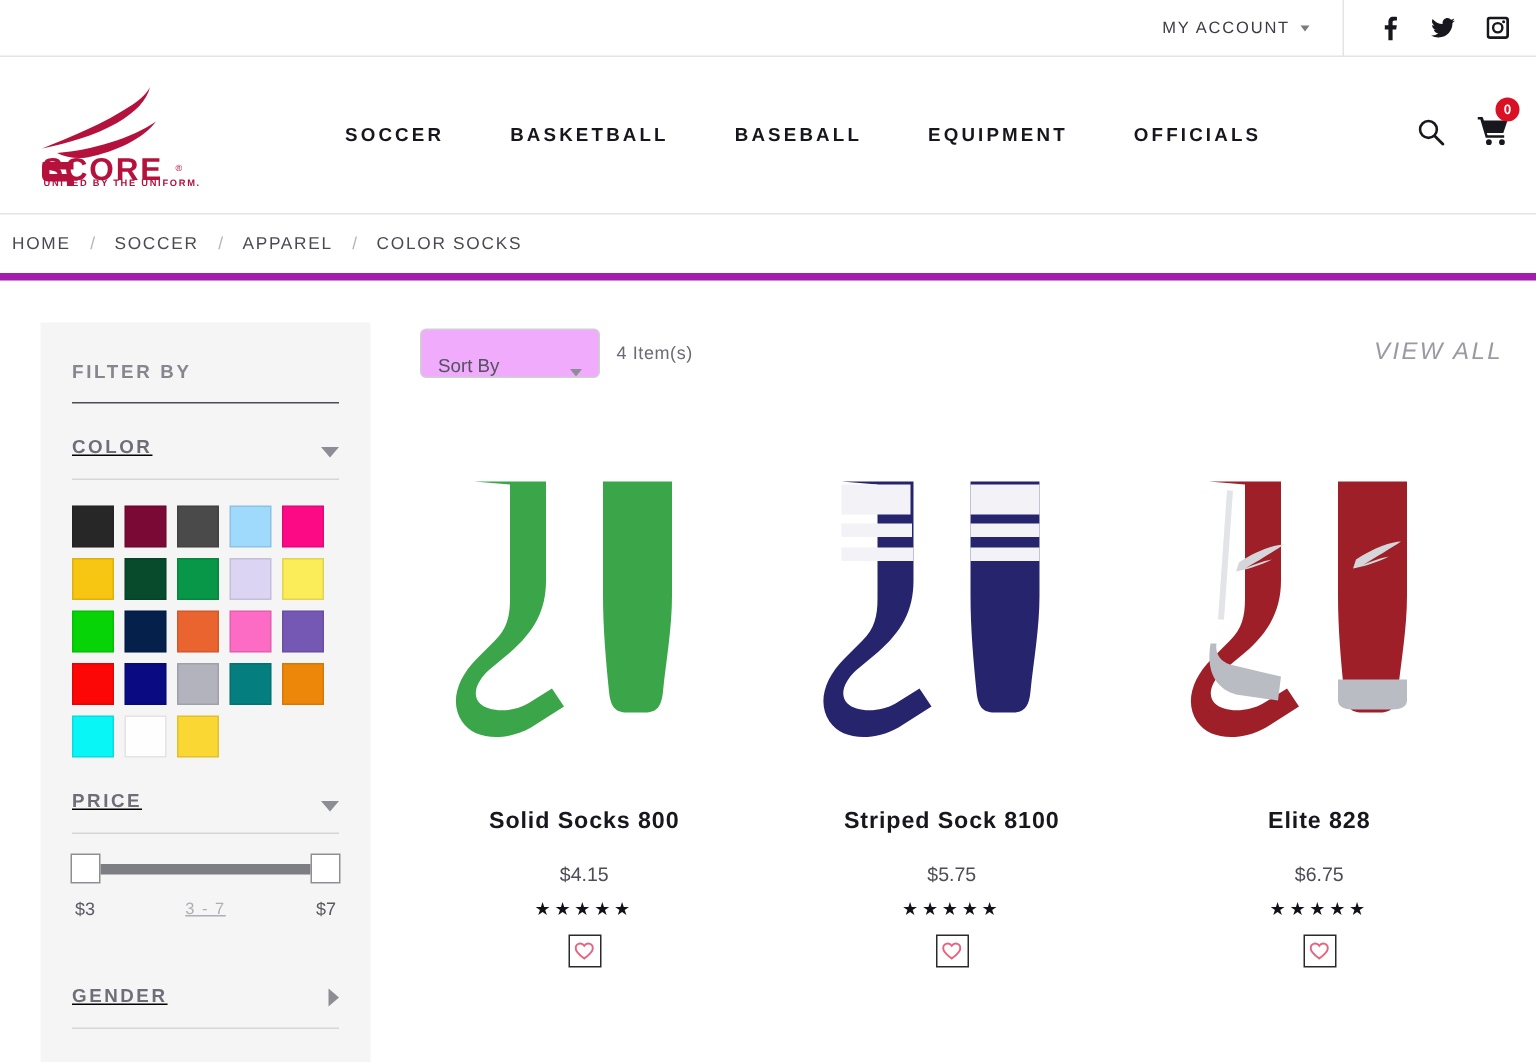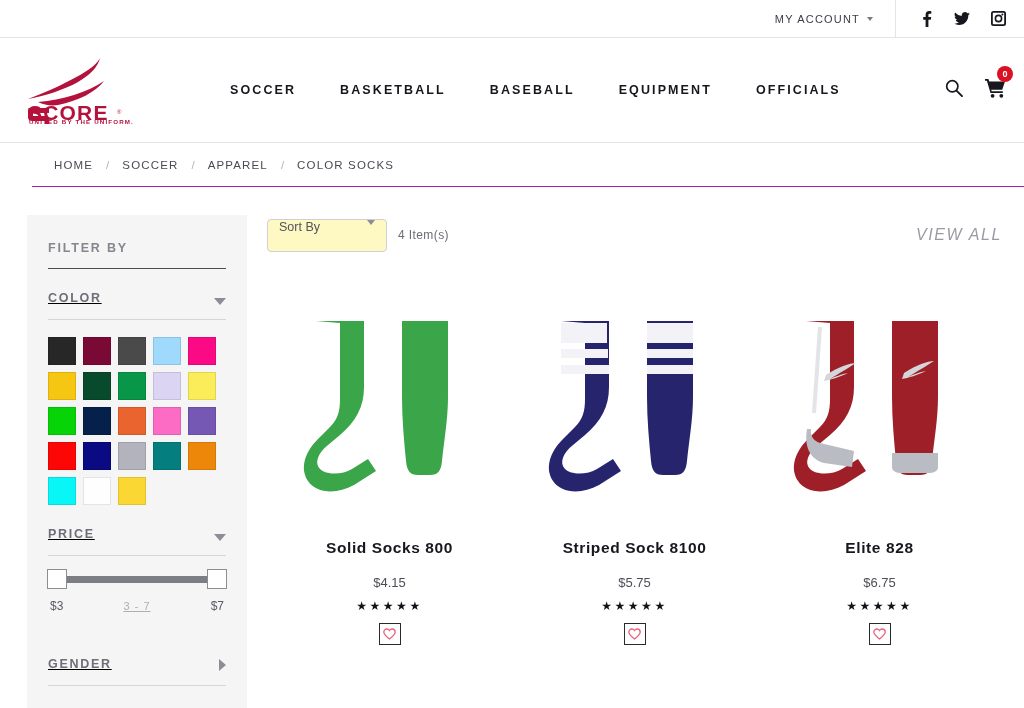--- a/index.html
+++ b/index.html
@@ -92,24 +92,23 @@
     display: flex;
     align-items: center;
     justify-content: center;
   }
 
   
   .breadcrumb {
     height: 44px;
     display: flex;
     align-items: center;
-    padding-left: 22px;
+    padding-left: 8px;
     gap: 13px;
-    border-bottom: 1px solid #a21caf;
-    margin-left: 32px;
+    border-bottom: 5px solid #a21caf;
   }
   .breadcrumb a, .breadcrumb span.crumb {
     font-size: 11.5px;
     letter-spacing: 1.15px;
     color: #4a4a55;
     text-decoration: none;
     cursor: pointer;
     white-space: nowrap;
   }
   .breadcrumb .sep {
@@ -224,25 +223,26 @@
     display: flex;
     align-items: center;
     height: 40px;
   }
   .sortby {
     width: 120px;
     height: 33px;
     border: 1px solid #cfcfd4;
     border-radius: 4px;
     display: flex;
-    align-items: flex-start;
+    align-items: flex-end;
     justify-content: space-between;
     padding: 0 11px;
     cursor: pointer;
-    background: #fef9c3;
+    background: #f0abfc;
+    margin-left: 13px;
   }
   .sortby .txt { font-size: 12.5px; color: #53535d; }
   .sortby .cv {
     width: 0; height: 0;
     border-left: 4px solid transparent;
     border-right: 4px solid transparent;
     border-top: 5px solid #8d8d95;
   }
   .item-count {
     font-size: 12px;

